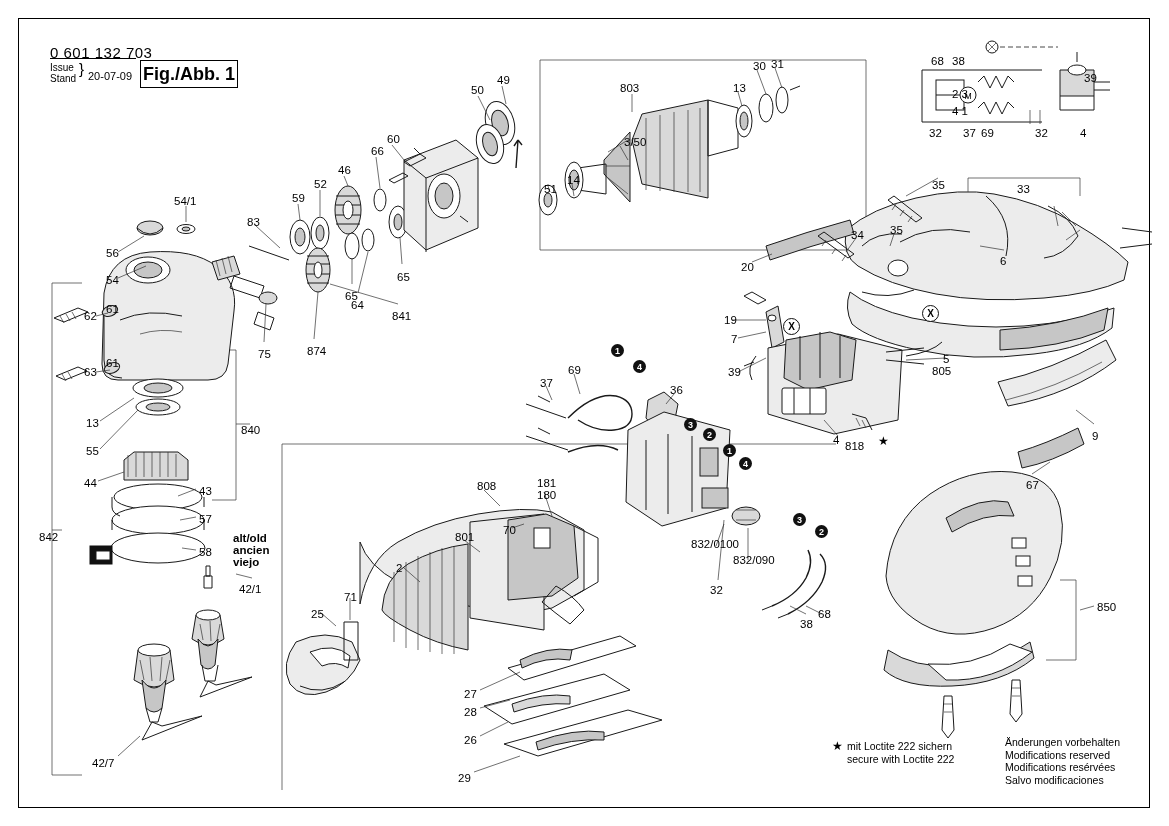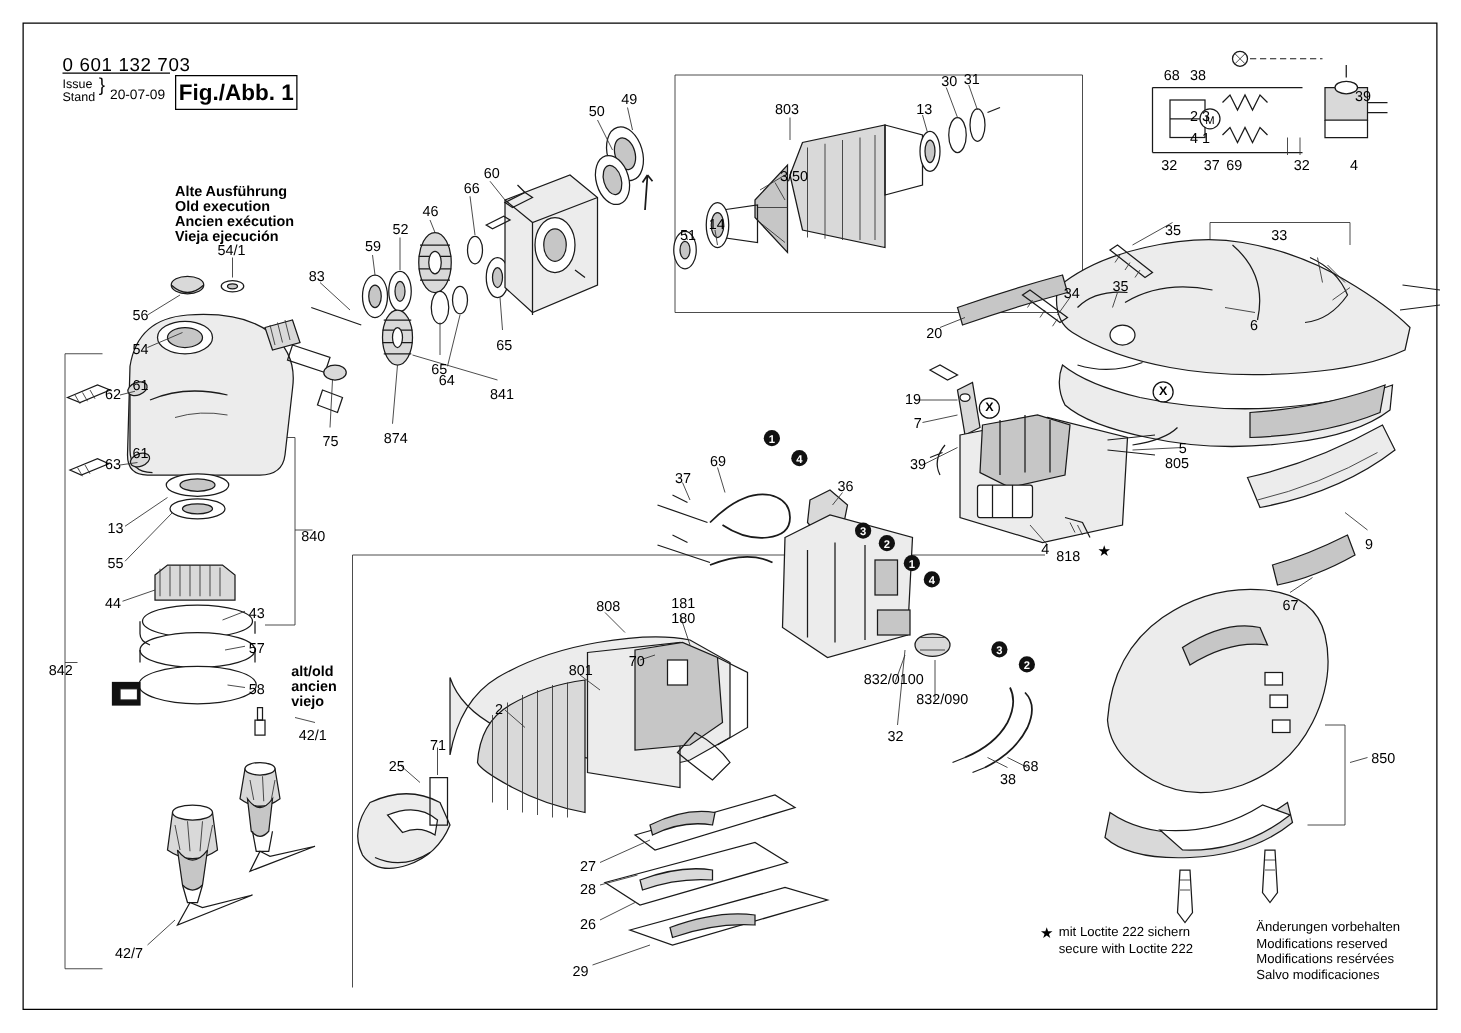--- a/index.html
+++ b/index.html
@@ -394,24 +394,20 @@
     </g>
   </svg>
 
   <div class="hdr-num">0 601 132 703</div>
   <div class="hdr-rule"></div>
   <div class="hdr-issue"><span>Issue</span><br><span>Stand</span></div>
   <div class="hdr-brace">}</div>
   <div class="hdr-date">20-07-09</div>
   <div class="hdr-fig">Fig./Abb. 1</div>
 
-  <div class="lbl bold" style="left:140px; top:148px;">Alte Ausführung
-Old execution
-Ancien exécution
-Vieja ejecución</div>
   <div class="lbl bold" style="left:233px; top:532px;">alt/old
 ancien
 viejo</div>
 
   <div class="footnote" style="left:847px; top:740px;">mit Loctite 222 sichern
 secure with Loctite 222</div>
   <div class="star" style="left:832px; top:739px;">★</div>
   <div class="star" style="left:878px; top:434px;">★</div>
   <div class="footnote" style="left:1005px; top:736px;">Änderungen vorbehalten
 Modifications reserved

